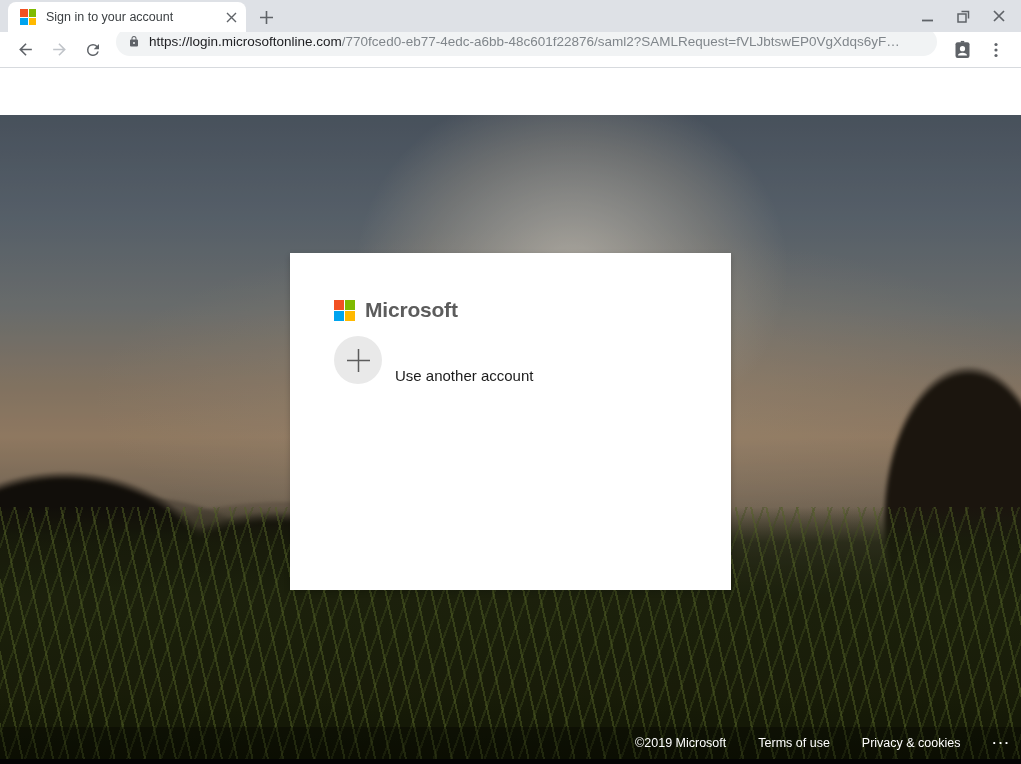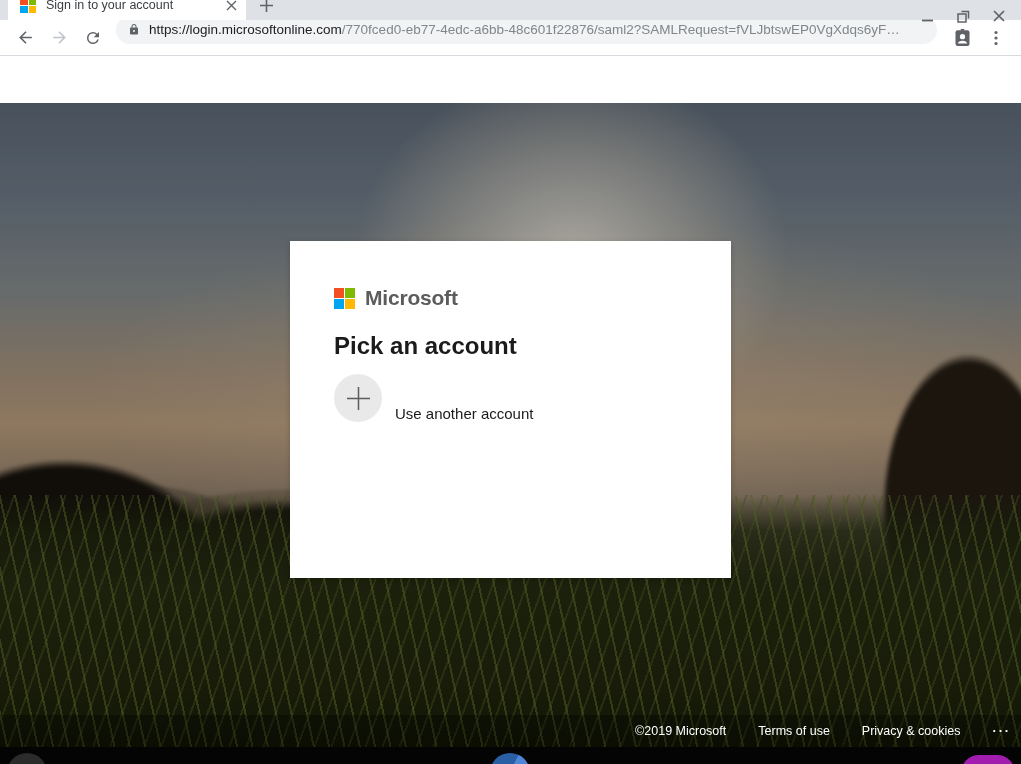--- a/index.html
+++ b/index.html
@@ -1,21 +1,21 @@
 <!DOCTYPE html>
 <html><head>
 <meta charset="utf-8">
 <style>
   html,body{margin:0;padding:0;background:#fff;}
   *{box-sizing:border-box;}
   .screen{position:relative;width:1021px;height:764px;overflow:hidden;
           font-family:"Liberation Sans",sans-serif;-webkit-font-smoothing:antialiased;}
 
   
-  .tabstrip{height:20px;background:#dee1e6;display:flex;align-items:flex-end;position:relative;}
+  .tabstrip{height:32px;background:#dee1e6;display:flex;align-items:flex-end;position:relative;}
   .tab{margin-left:8px;width:238px;height:30px;background:#fff;border-radius:8px 8px 0 0;
        display:flex;align-items:center;padding:0 6px 0 12px;}
   .favicon{width:16px;height:16px;display:grid;grid-template-columns:7.5px 7.5px;
            grid-template-rows:7.5px 7.5px;gap:1px;flex:none;}
   .favicon i{display:block;}
   .fav-r{background:#f25022}.fav-g{background:#7fba00}.fav-b{background:#00a4ef}.fav-y{background:#ffb900}
   .tab-title{font-size:12.5px;color:#3c4043;margin-left:10px;flex:1;white-space:nowrap;
              overflow:hidden;text-overflow:ellipsis;}
   .icon-btn{display:flex;align-items:center;justify-content:center;flex:none;cursor:pointer;}
   .tab-close{width:18px;height:18px;border-radius:50%;}
@@ -199,21 +199,20 @@
     <div class="card">
       <div class="logo-row">
         <span class="ms-logo">
           <i class="fav-r"></i>
             <i class="fav-g"></i>
             <i class="fav-b"></i>
             <i class="fav-y"></i>
         </span>
         <span class="brand">Microsoft</span>
       </div>
-      <div class="heading">Pick an account</div>
 
 
       <div class="other-row">
         <span class="plus-circle">
           <svg width="25" height="25" viewBox="0 0 25 25">
               <path d="M12.5 1v23M1 12.5h23" stroke="#5c5c5c" stroke-width="1.5"></path>
             </svg>
         </span>
         <span class="other-label">Use another account</span>
       </div>

